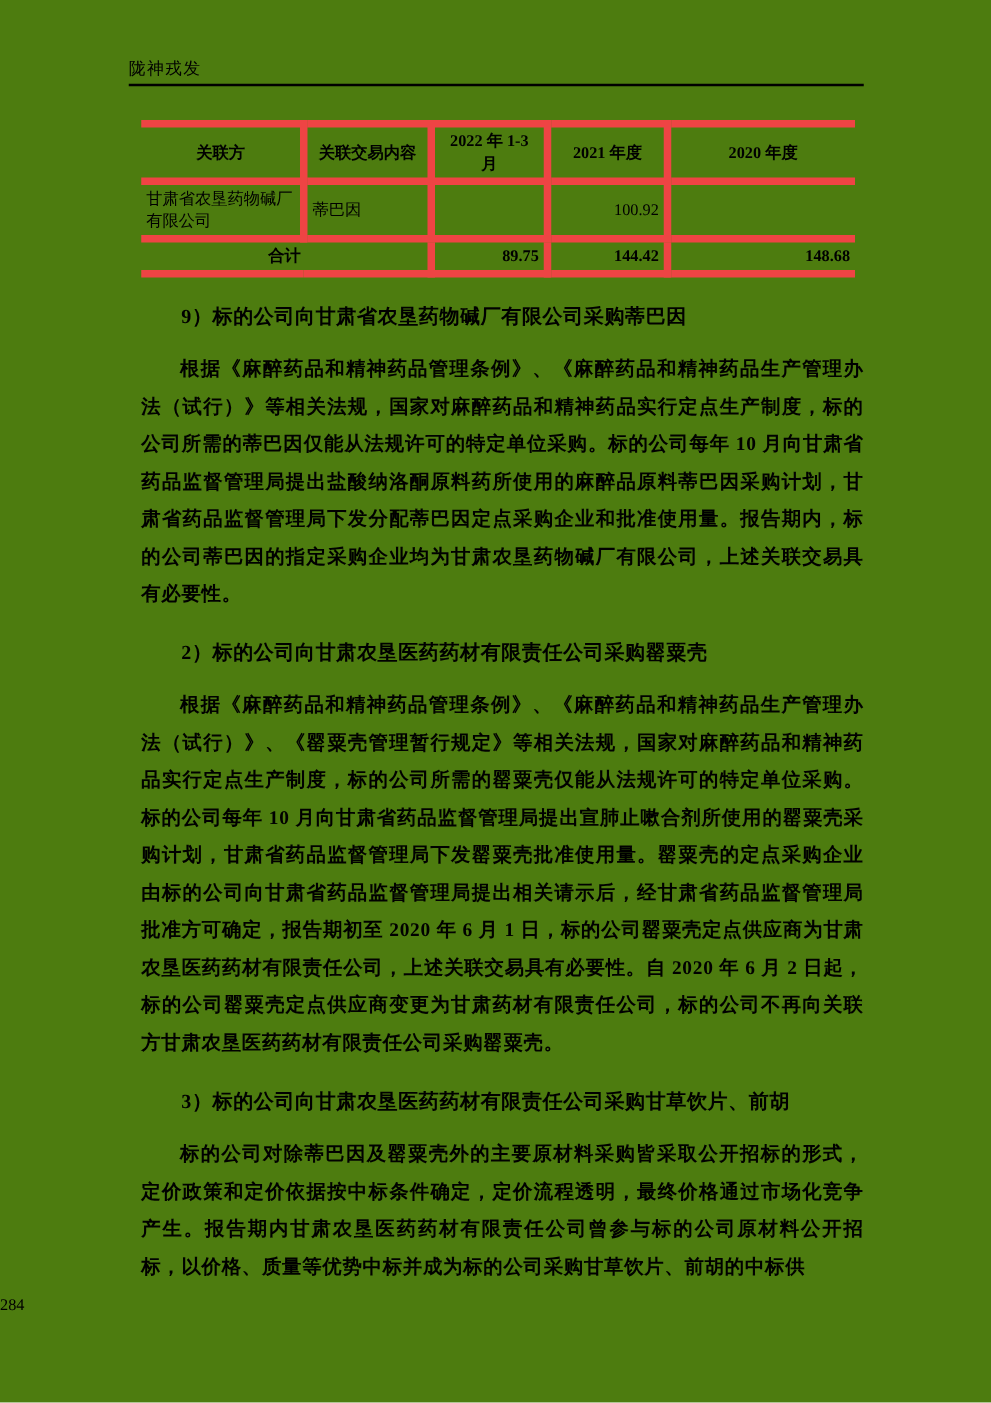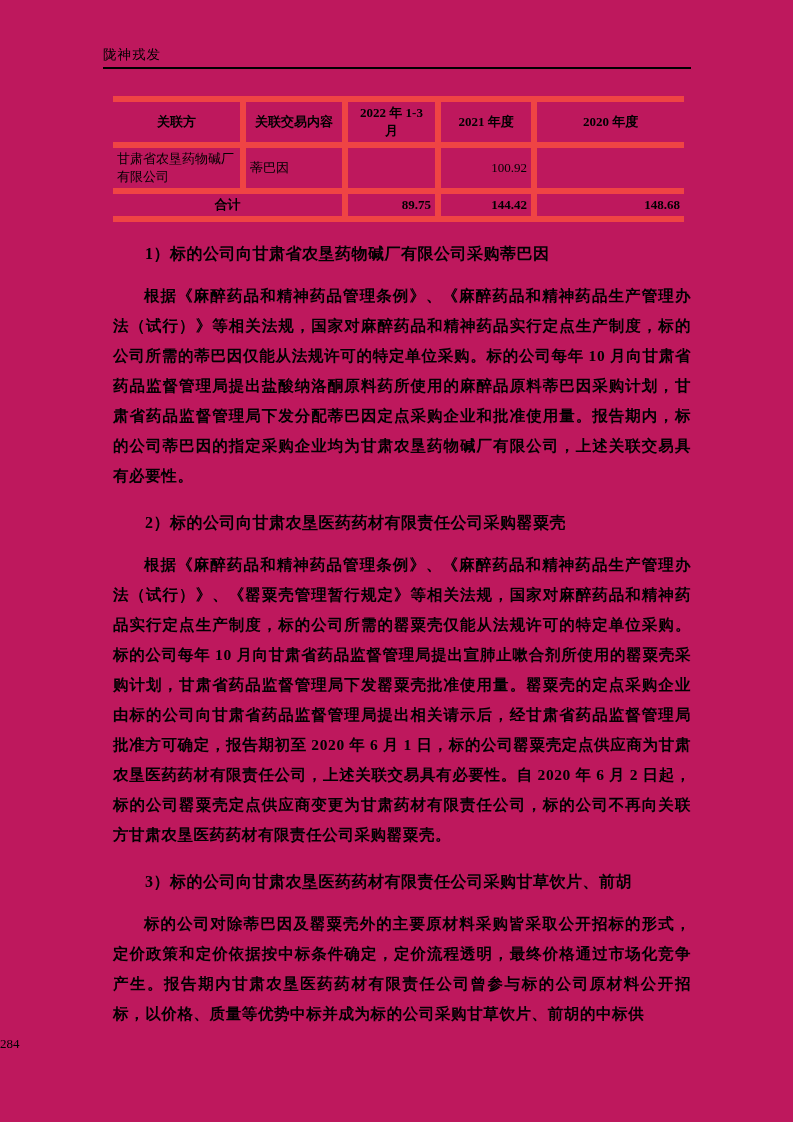--- a/index.html
+++ b/index.html
@@ -6,21 +6,21 @@
   html, body { background: #ffffff; }
   body {
     font-family: "Liberation Serif", "DejaVu Serif", serif;
     color: #000;
   }
   .page {
     position: relative;
     width: 793px;
     height: 1122px;
     margin: 0 auto;
-    background: #be185d;
+    background: #4d7c0f;
     padding: 47px 102px 0 103px;
     overflow: hidden;
   }
   
   .doc-header {
     display: flex;
     justify-content: space-between;
     align-items: flex-end;
     border-bottom: 2px solid #000;
     padding-bottom: 4px;
@@ -139,21 +139,21 @@
         <tr class="total-row">
           <td class="t-label" colspan="2">合计</td>
           <td class="c-num">89.75</td>
           <td class="c-num">144.42</td>
           <td class="c-num">148.68</td>
         </tr>
       </tbody>
     </table>
 
     <div class="section">
-      <div class="section-heading">1）标的公司向甘肃省农垦药物碱厂有限公司采购蒂巴因</div>
+      <div class="section-heading">9）标的公司向甘肃省农垦药物碱厂有限公司采购蒂巴因</div>
       <p class="para">根据《麻醉药品和精神药品管理条例》、《麻醉药品和精神药品生产管理办法（试行）》等相关法规，国家对麻醉药品和精神药品实行定点生产制度，标的公司所需的蒂巴因仅能从法规许可的特定单位采购。标的公司每年 10 月向甘肃省药品监督管理局提出盐酸纳洛酮原料药所使用的麻醉品原料蒂巴因采购计划，甘肃省药品监督管理局下发分配蒂巴因定点采购企业和批准使用量。报告期内，标的公司蒂巴因的指定采购企业均为甘肃农垦药物碱厂有限公司，上述关联交易具有必要性。</p>
     </div>
 
     <div class="section">
       <div class="section-heading">2）标的公司向甘肃农垦医药药材有限责任公司采购罂粟壳</div>
       <p class="para">根据《麻醉药品和精神药品管理条例》、《麻醉药品和精神药品生产管理办法（试行）》、《罂粟壳管理暂行规定》等相关法规，国家对麻醉药品和精神药品实行定点生产制度，标的公司所需的罂粟壳仅能从法规许可的特定单位采购。标的公司每年 10 月向甘肃省药品监督管理局提出宣肺止嗽合剂所使用的罂粟壳采购计划，甘肃省药品监督管理局下发罂粟壳批准使用量。罂粟壳的定点采购企业由标的公司向甘肃省药品监督管理局提出相关请示后，经甘肃省药品监督管理局批准方可确定，报告期初至 2020 年 6 月 1 日，标的公司罂粟壳定点供应商为甘肃农垦医药药材有限责任公司，上述关联交易具有必要性。自 2020 年 6 月 2 日起，标的公司罂粟壳定点供应商变更为甘肃药材有限责任公司，标的公司不再向关联方甘肃农垦医药药材有限责任公司采购罂粟壳。</p>
     </div>
 
     <div class="section">
       <div class="section-heading">3）标的公司向甘肃农垦医药药材有限责任公司采购甘草饮片、前胡</div>

